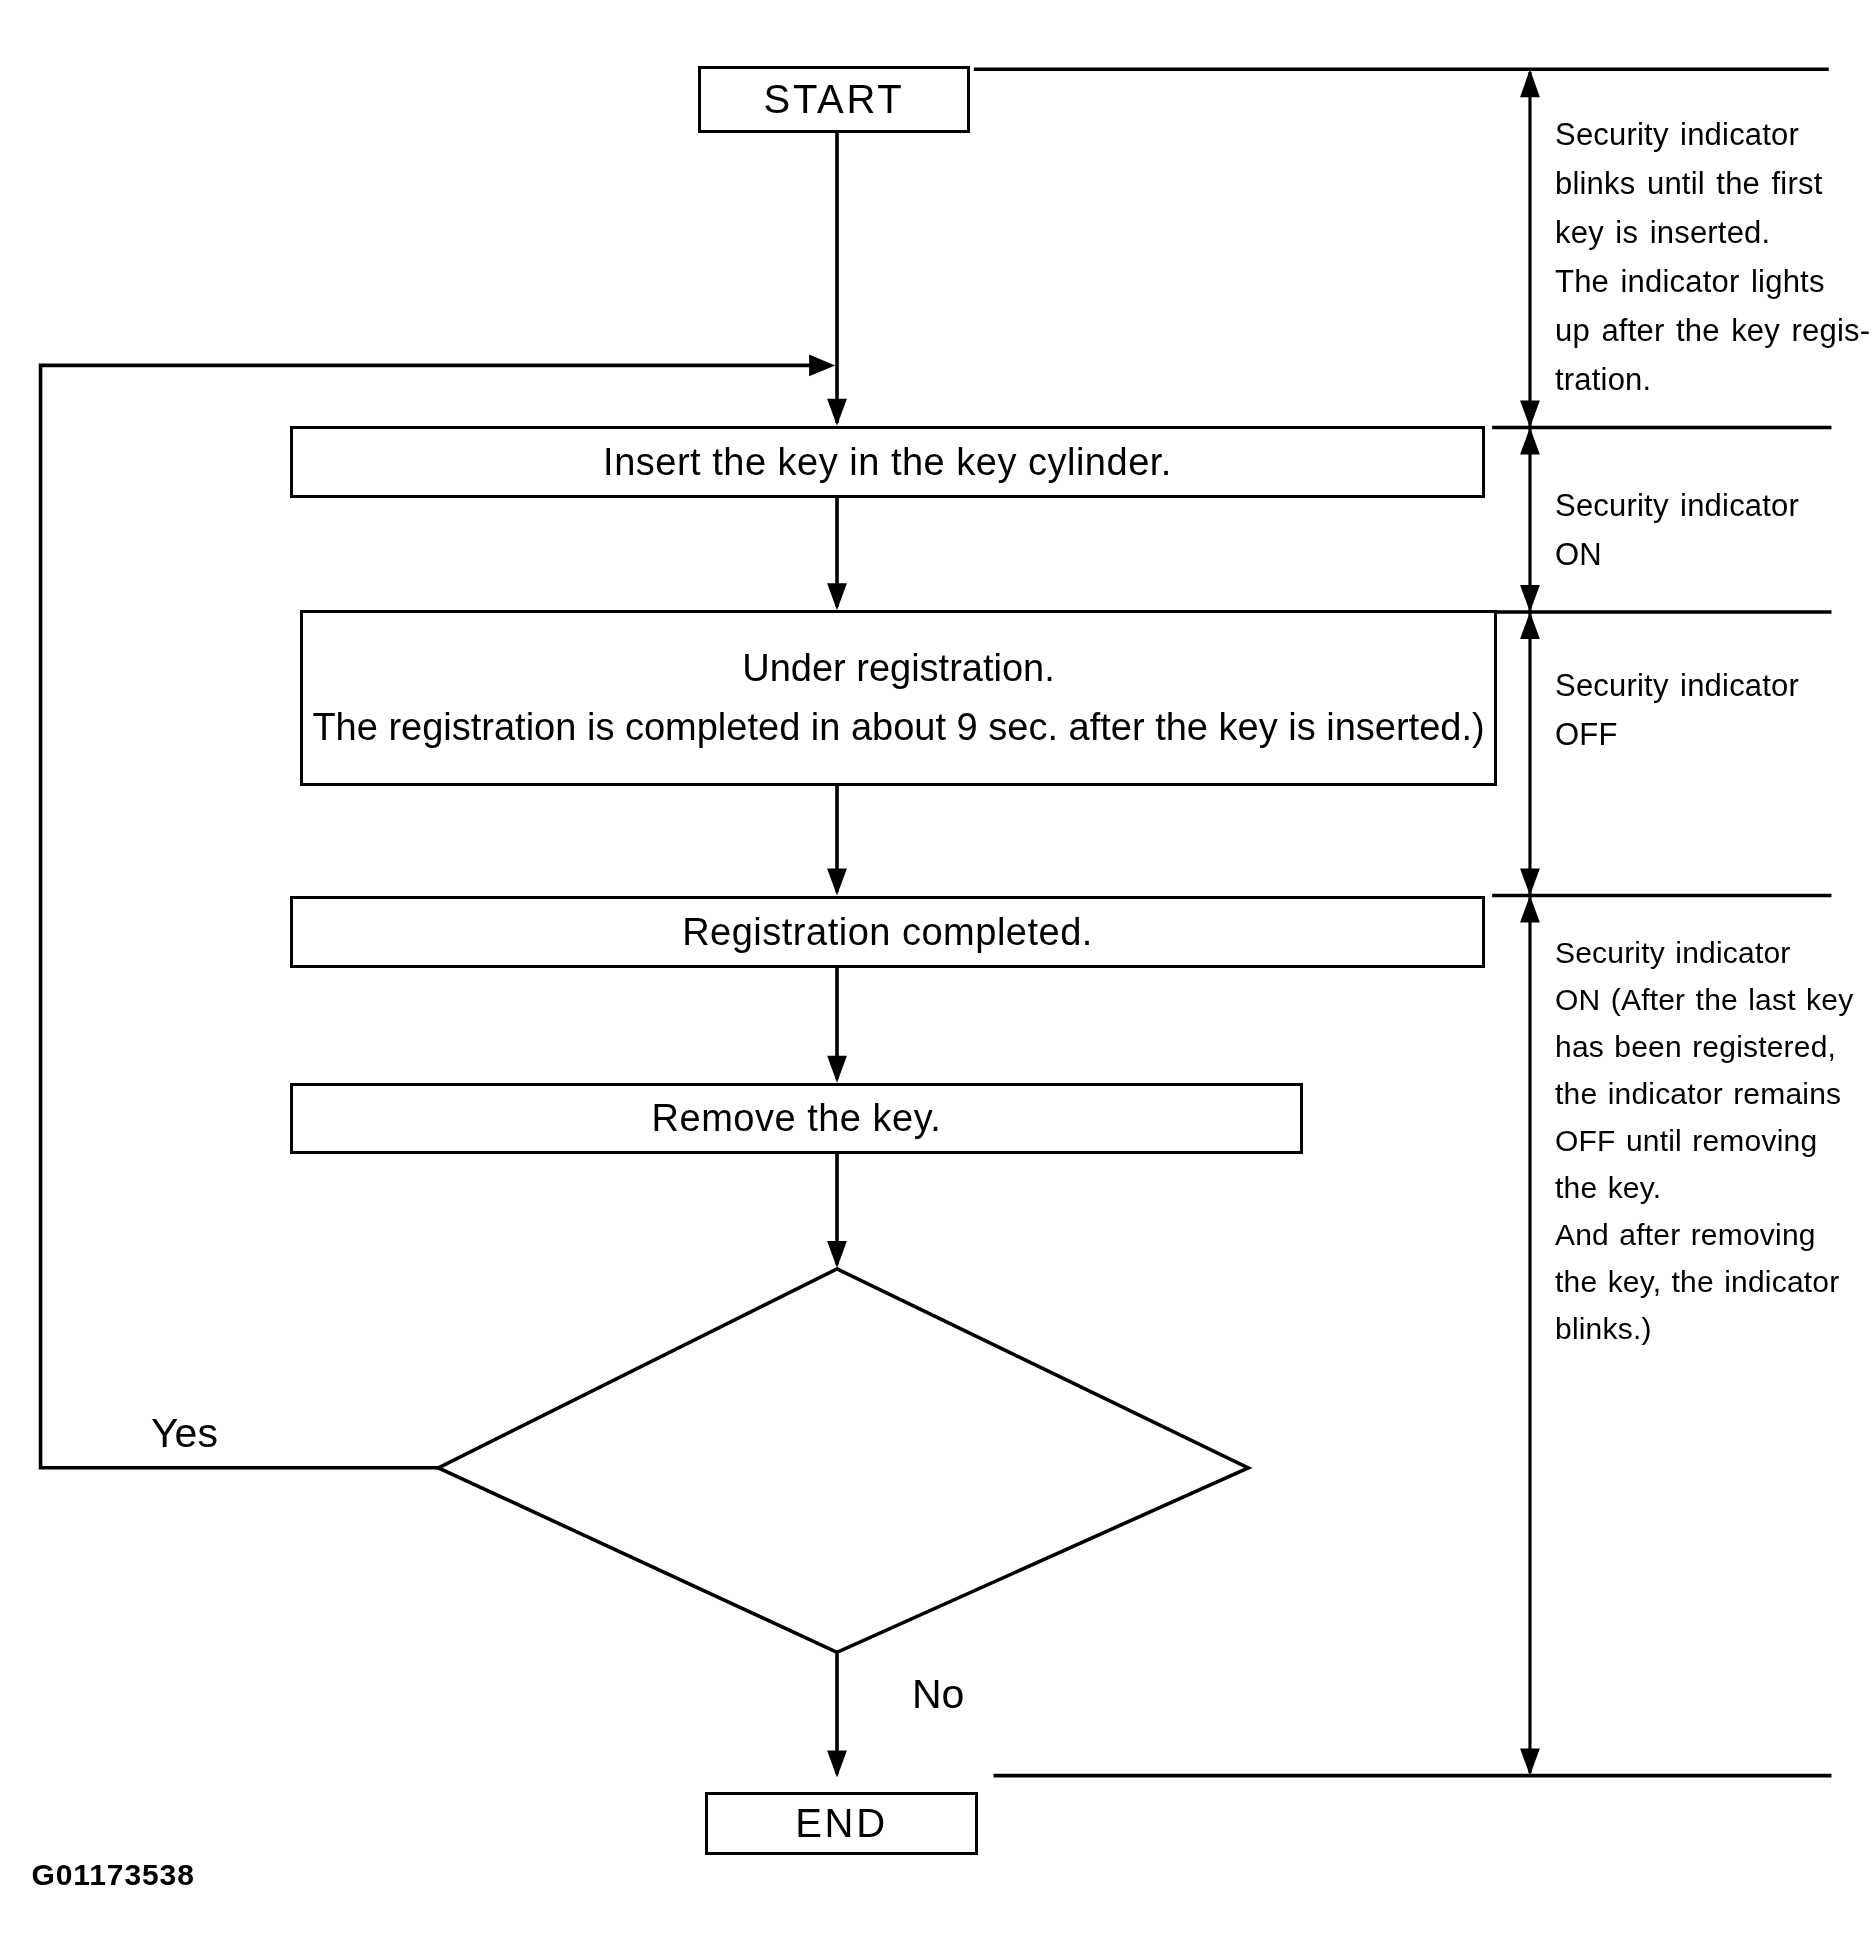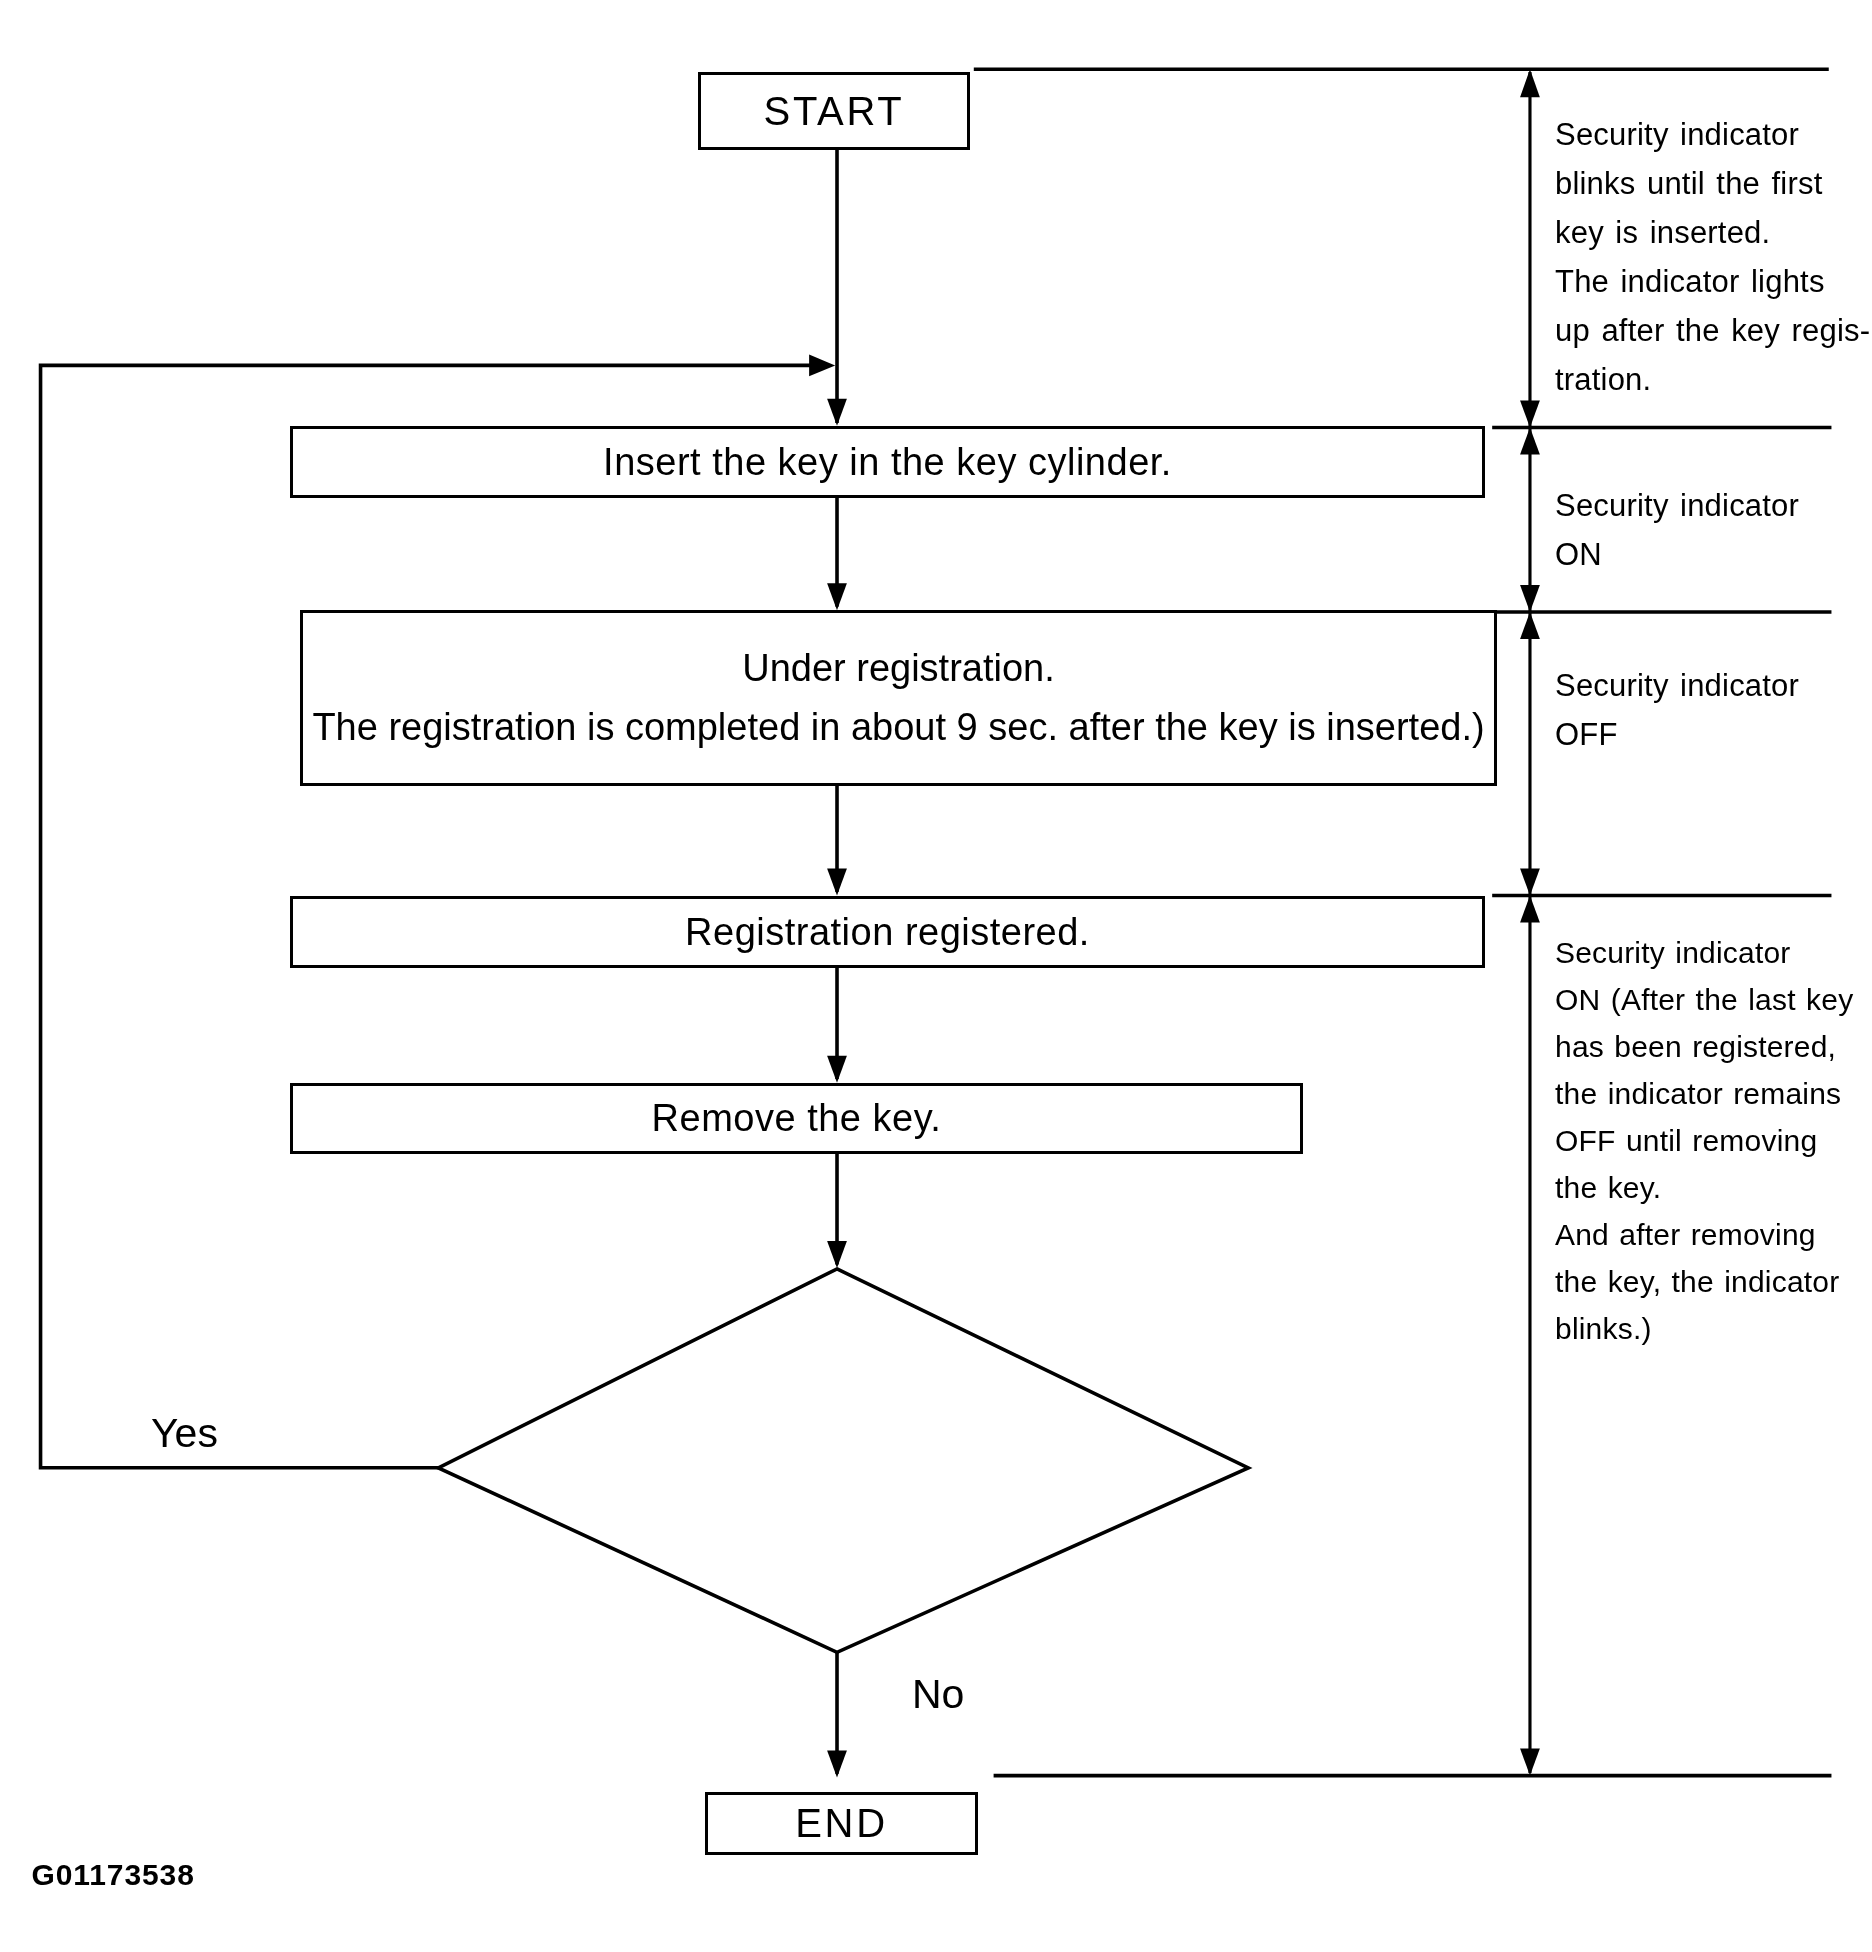--- a/index.html
+++ b/index.html
@@ -135,35 +135,35 @@
       <polygon points="1700,475 1689,445 1711,445" fill="#000" stroke="none"></polygon>
       <polygon points="1700,475 1689,505 1711,505" fill="#000" stroke="none"></polygon>
       <polygon points="1700,680 1689,650 1711,650" fill="#000" stroke="none"></polygon>
       <polygon points="1700,680 1689,710 1711,710" fill="#000" stroke="none"></polygon>
       <polygon points="1700,995 1689,965 1711,965" fill="#000" stroke="none"></polygon>
       <polygon points="1700,995 1689,1025 1711,1025" fill="#000" stroke="none"></polygon>
       <polygon points="1700,1973 1689,1943 1711,1943" fill="#000" stroke="none"></polygon>
     </g>
   </svg>
 
-  <div class="node" style="left:698px; top:72px; width:272px; height:78px;">
+  <div class="node" style="left:698px; top:66px; width:272px; height:67px;">
     <span class="terminal-label">START</span>
   </div>
 
   <div class="node" style="left:290px; top:426px; width:1195px; height:72px;">
     <span class="process-label">Insert the key in the key cylinder.</span>
   </div>
 
   <div class="node two-line" style="left:288px; top:610px; width:1197px; height:176px;">
     <span>Under registration.</span>
     <span>The registration is completed in about 9 sec. after the key is inserted.)</span>
   </div>
 
   <div class="node" style="left:290px; top:896px; width:1195px; height:72px;">
-    <span class="process-label">Registration registered.</span>
+    <span class="process-label">Registration completed.</span>
   </div>
 
   <div class="node" style="left:290px; top:1083px; width:1013px; height:71px;">
     <span class="process-label">Remove the key.</span>
   </div>
 
 
   <div class="branch-label" style="left:151px; top:1410px;">Yes</div>
   <div class="branch-label" style="left:876px; top:1671px;margin-left:36px;">No</div>
 

